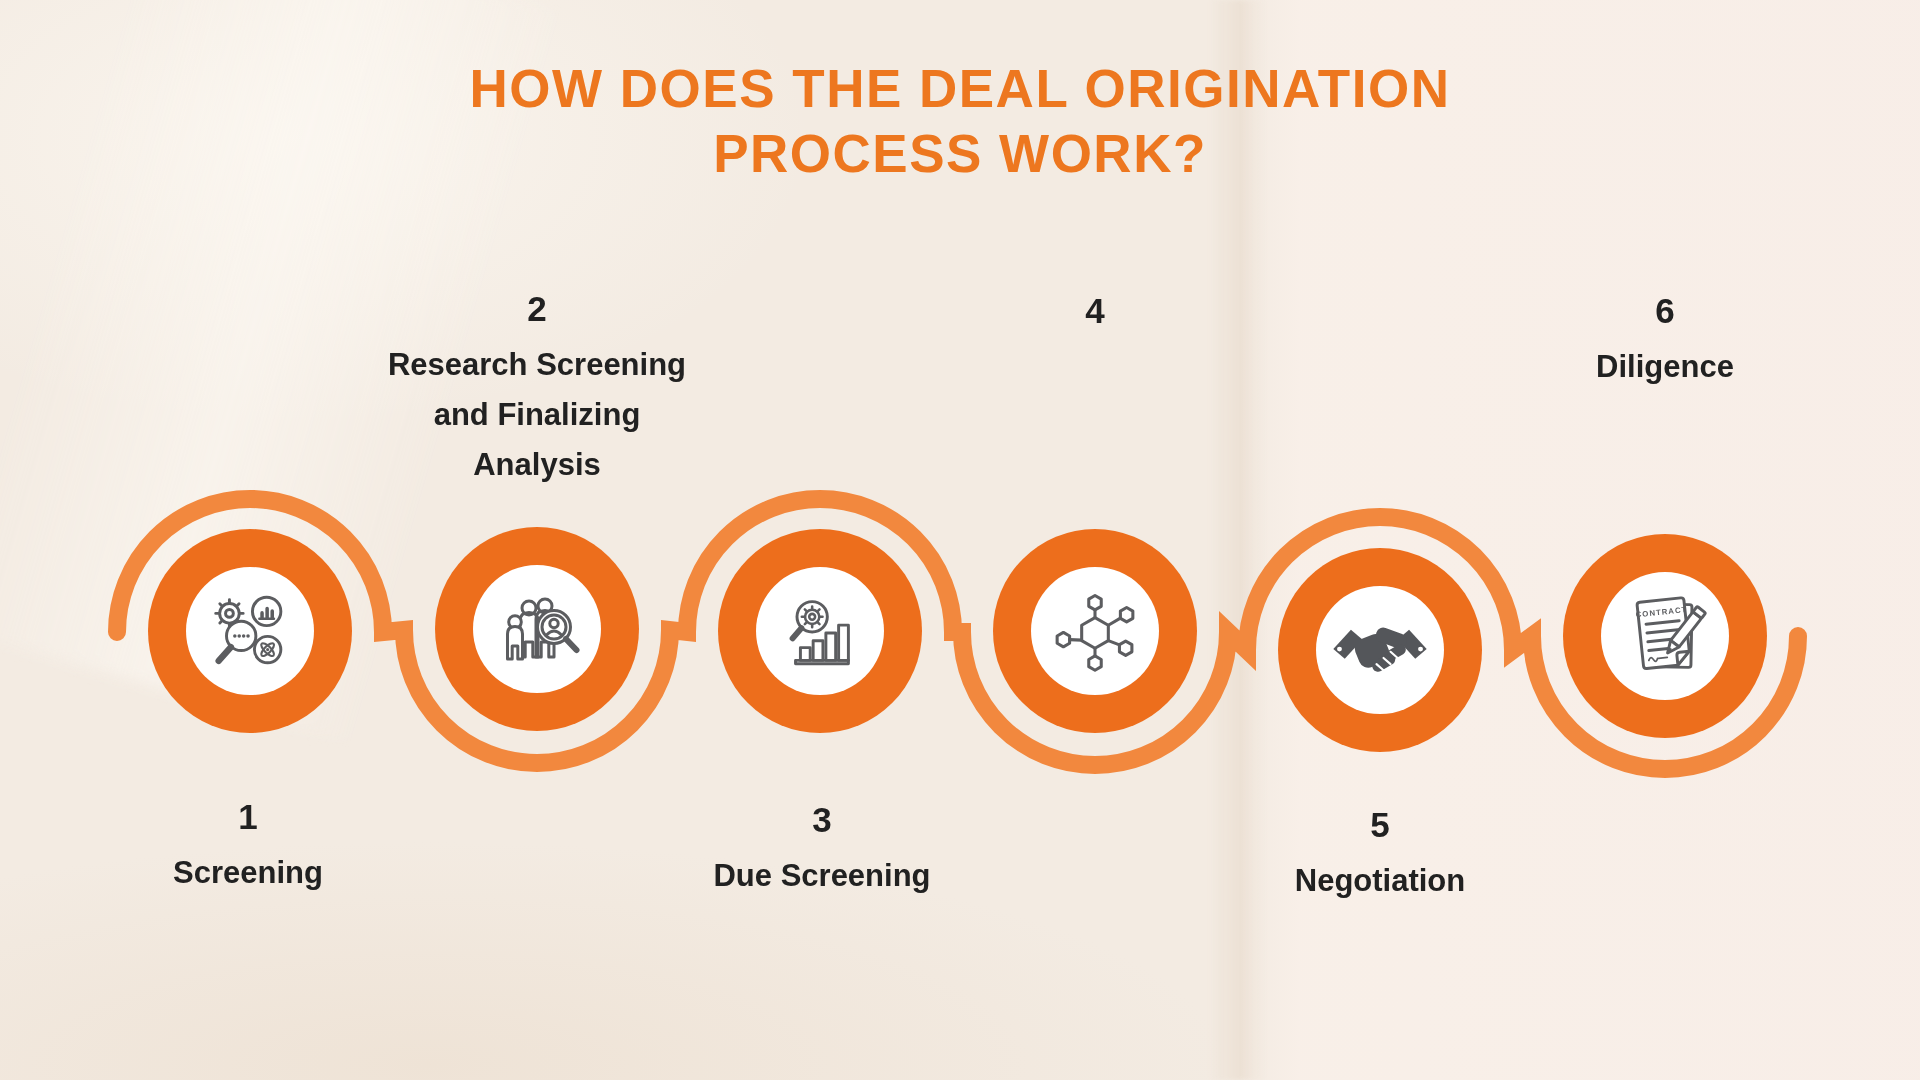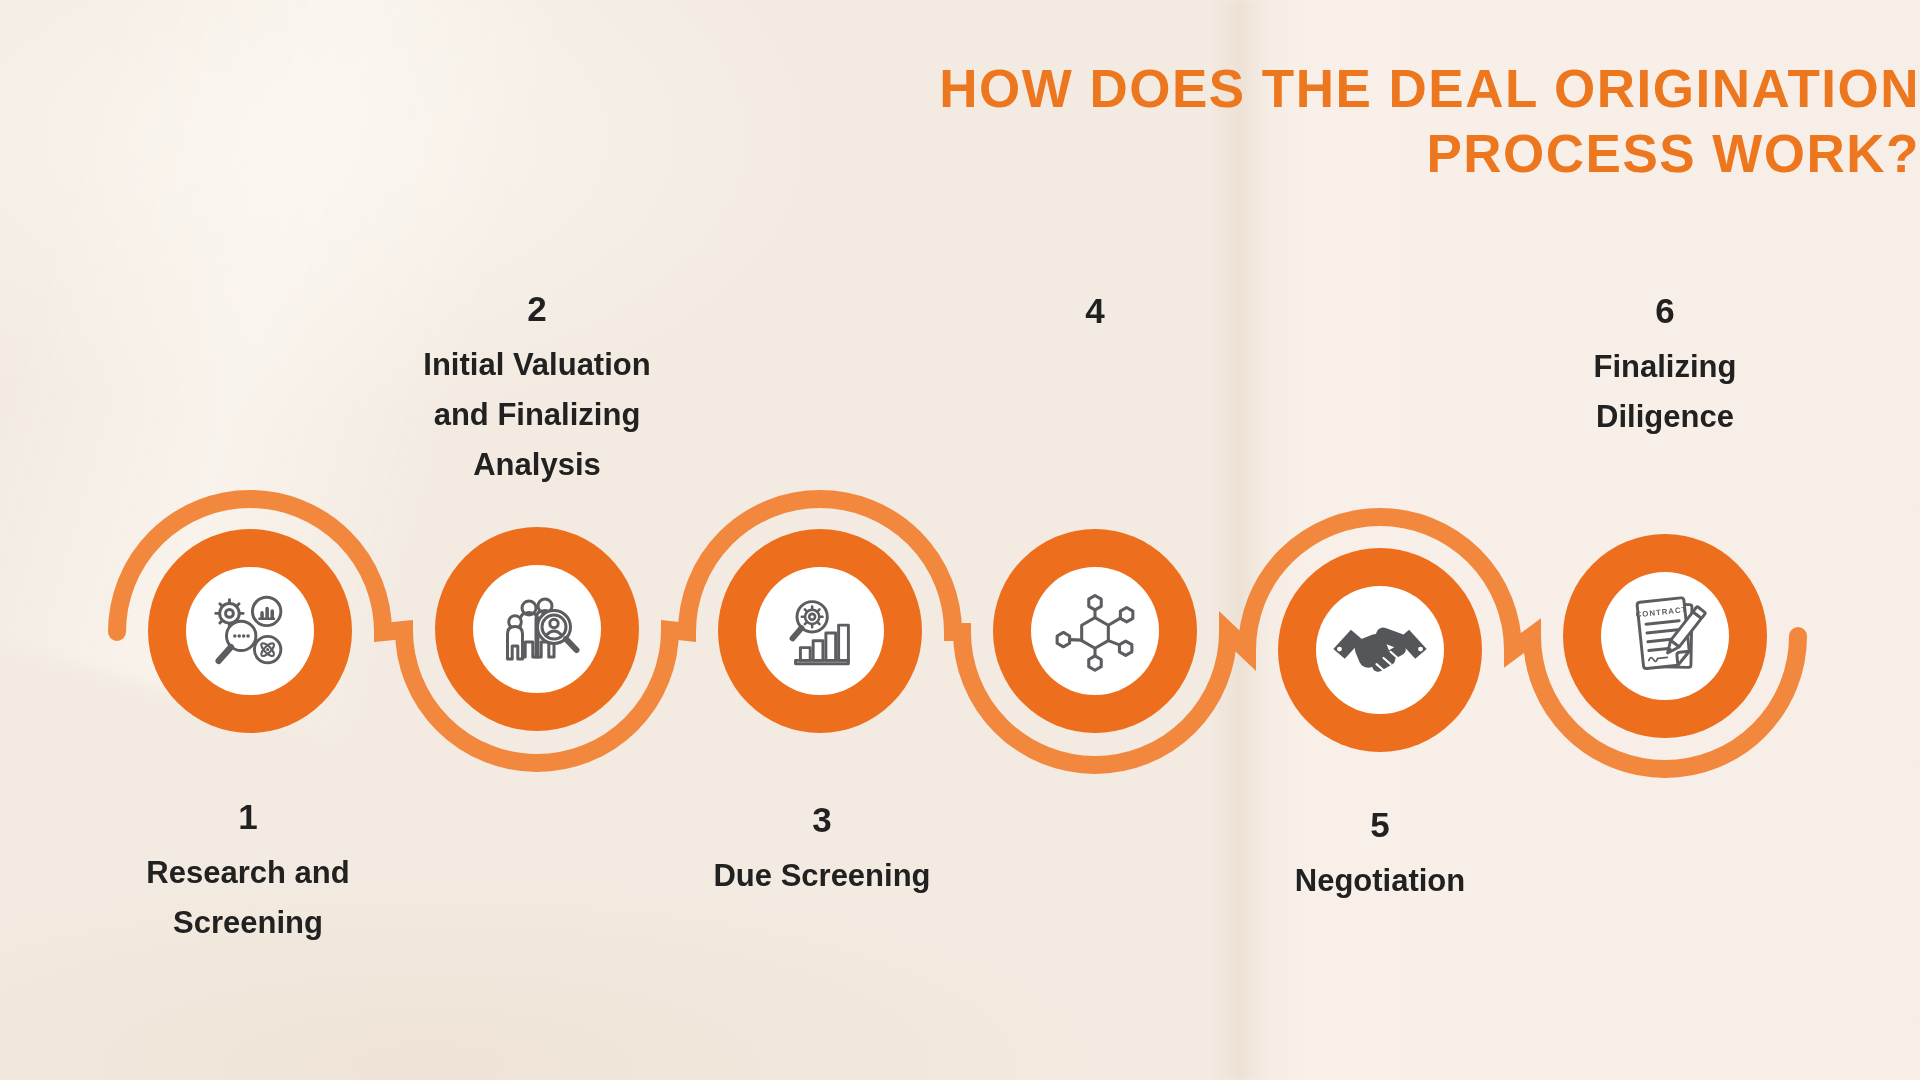--- a/index.html
+++ b/index.html
@@ -14,21 +14,21 @@
     background:linear-gradient(90deg, rgba(255,255,255,0) 0%, rgba(252,248,242,0.6) 50%, rgba(252,248,242,0) 100%);
     filter:blur(7px);}
   .bg-seam{left:1208px;top:0;width:60px;height:1080px;
     background:linear-gradient(90deg, rgba(228,212,195,0) 0%, rgba(226,209,191,0.38) 55%, rgba(226,209,191,0) 100%);
     filter:blur(2px);}
   .bg-right{left:1240px;top:0;width:680px;height:1080px;
     background:linear-gradient(90deg, rgba(249,240,233,0) 0%, rgba(249,240,233,0.85) 9%, rgba(248,238,232,0.92) 100%);}
   .bg-bottom{left:-60px;top:810px;width:1400px;height:300px;
     background:radial-gradient(ellipse at 35% 85%, rgba(234,219,202,0.5), rgba(234,219,202,0) 62%);}
 
-  .title{position:absolute;top:56px;left:0;width:100%;margin:0;text-align:right;
+  .title{position:absolute;top:56px;left:0;width:100%;margin:0;text-align:center;
     color:#ED771F;font-size:53px;line-height:65px;font-weight:bold;letter-spacing:1.5px;}
   .title-line{display:block;}
 
   .wave{position:absolute;left:0;top:0;}
 
   .step-circle{position:absolute;width:204px;height:204px;border-radius:50%;
     background:#ED6E1C;display:flex;align-items:center;justify-content:center;}
   .circle-inner{width:128px;height:128px;border-radius:50%;background:#FFFFFF;
     display:flex;align-items:center;justify-content:center;}
 
@@ -190,44 +190,42 @@
             <line x1="64.5" y1="66" x2="64.5" y2="71" stroke-width="2"></line>
             <rect x="59" y="15" width="11" height="7" rx="1.5" fill="#FFFFFF"></rect>
           </g>
         </g>
       </svg>
     </div>
   </div>
 
   <div class="step-label" style="left:248px;top:790px;">
     <div class="step-number">1</div>
-    <div class="step-line">Research and</div>
     <div class="step-line">Screening</div>
   </div>
 
   <div class="step-label" style="left:537px;top:282px;">
     <div class="step-number">2</div>
-    <div class="step-line">Initial Valuation</div>
+    <div class="step-line">Research Screening</div>
     <div class="step-line">and Finalizing</div>
     <div class="step-line">Analysis</div>
   </div>
 
   <div class="step-label" style="left:822px;top:793px;">
     <div class="step-number">3</div>
     <div class="step-line">Due Screening</div>
   </div>
 
   <div class="step-label" style="left:1095px;top:284px;">
     <div class="step-number">4</div>
   </div>
 
   <div class="step-label" style="left:1380px;top:798px;">
     <div class="step-number">5</div>
     <div class="step-line">Negotiation</div>
   </div>
 
   <div class="step-label" style="left:1665px;top:284px;">
     <div class="step-number">6</div>
-    <div class="step-line">Finalizing</div>
     <div class="step-line">Diligence</div>
   </div>
 
 </div>
 
 </body></html>

